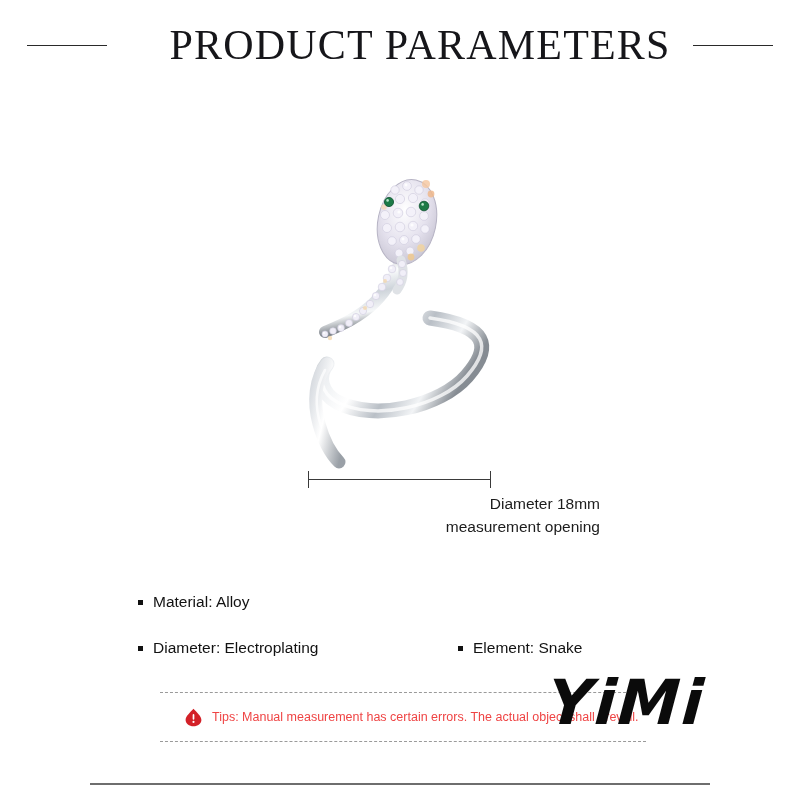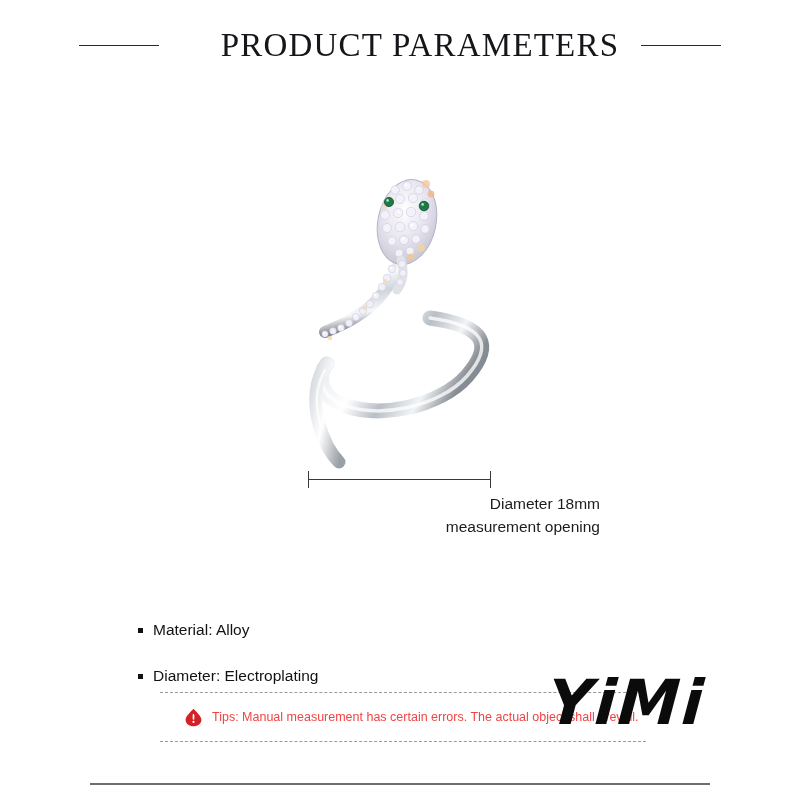--- a/index.html
+++ b/index.html
@@ -28,21 +28,21 @@
     justify-content: center;
     gap: 22px;
   }
   .title-rule {
     width: 80px;
     height: 1px;
     background: #2a2a2a;
   }
   .page-title {
     font-family: "Liberation Serif", "DejaVu Serif", serif;
-    font-size: 33px;
+    font-size: 42px;
     letter-spacing: 1.2px;
     color: #16161a;
     white-space: nowrap;
     line-height: 1;
     margin-left: 40px;
   }
 
   
   .product-stage {
     position: absolute;
@@ -89,21 +89,20 @@
     color: #1c1c1c;
     line-height: 23px;
   }
 
   
   .specs {
     position: absolute;
     left: 138px;
     top: 592px;
     width: 530px;
-    margin-top: 28px;
   }
   .spec-row {
     display: flex;
     height: 46px;
   }
   .spec-cell {
     display: flex;
     align-items: flex-start;
     gap: 10px;
   }
@@ -323,20 +322,24 @@
       <span class="spec-bullet"></span>
       <span class="spec-text">Material: Alloy</span>
     </div>
   </div>
 
   <div class="spec-row">
     <div class="spec-cell col-left">
       <span class="spec-bullet"></span>
       <span class="spec-text">Diameter: Electroplating</span>
     </div>
+    <div class="spec-cell col-right">
+      <span class="spec-bullet"></span>
+      <span class="spec-text">Element: Snake</span>
+    </div>
   </div>
 
 </div>
 
 <div class="tips-box">
   <span class="tips-icon">
     <svg width="19" height="19" viewBox="0 0 19 19" xmlns="http://www.w3.org/2000/svg">
       <path d="M9.5 0.8 C 12.4 4.2, 17.4 8.0, 17.4 12.0 C 17.4 15.7, 13.9 18.3, 9.5 18.3
                C 5.1 18.3, 1.6 15.7, 1.6 12.0 C 1.6 8.0, 6.6 4.2, 9.5 0.8 Z" fill="#d32128"></path>
       <rect x="8.65" y="6.1" width="1.7" height="5.6" rx="0.85" fill="#ffffff"></rect>

